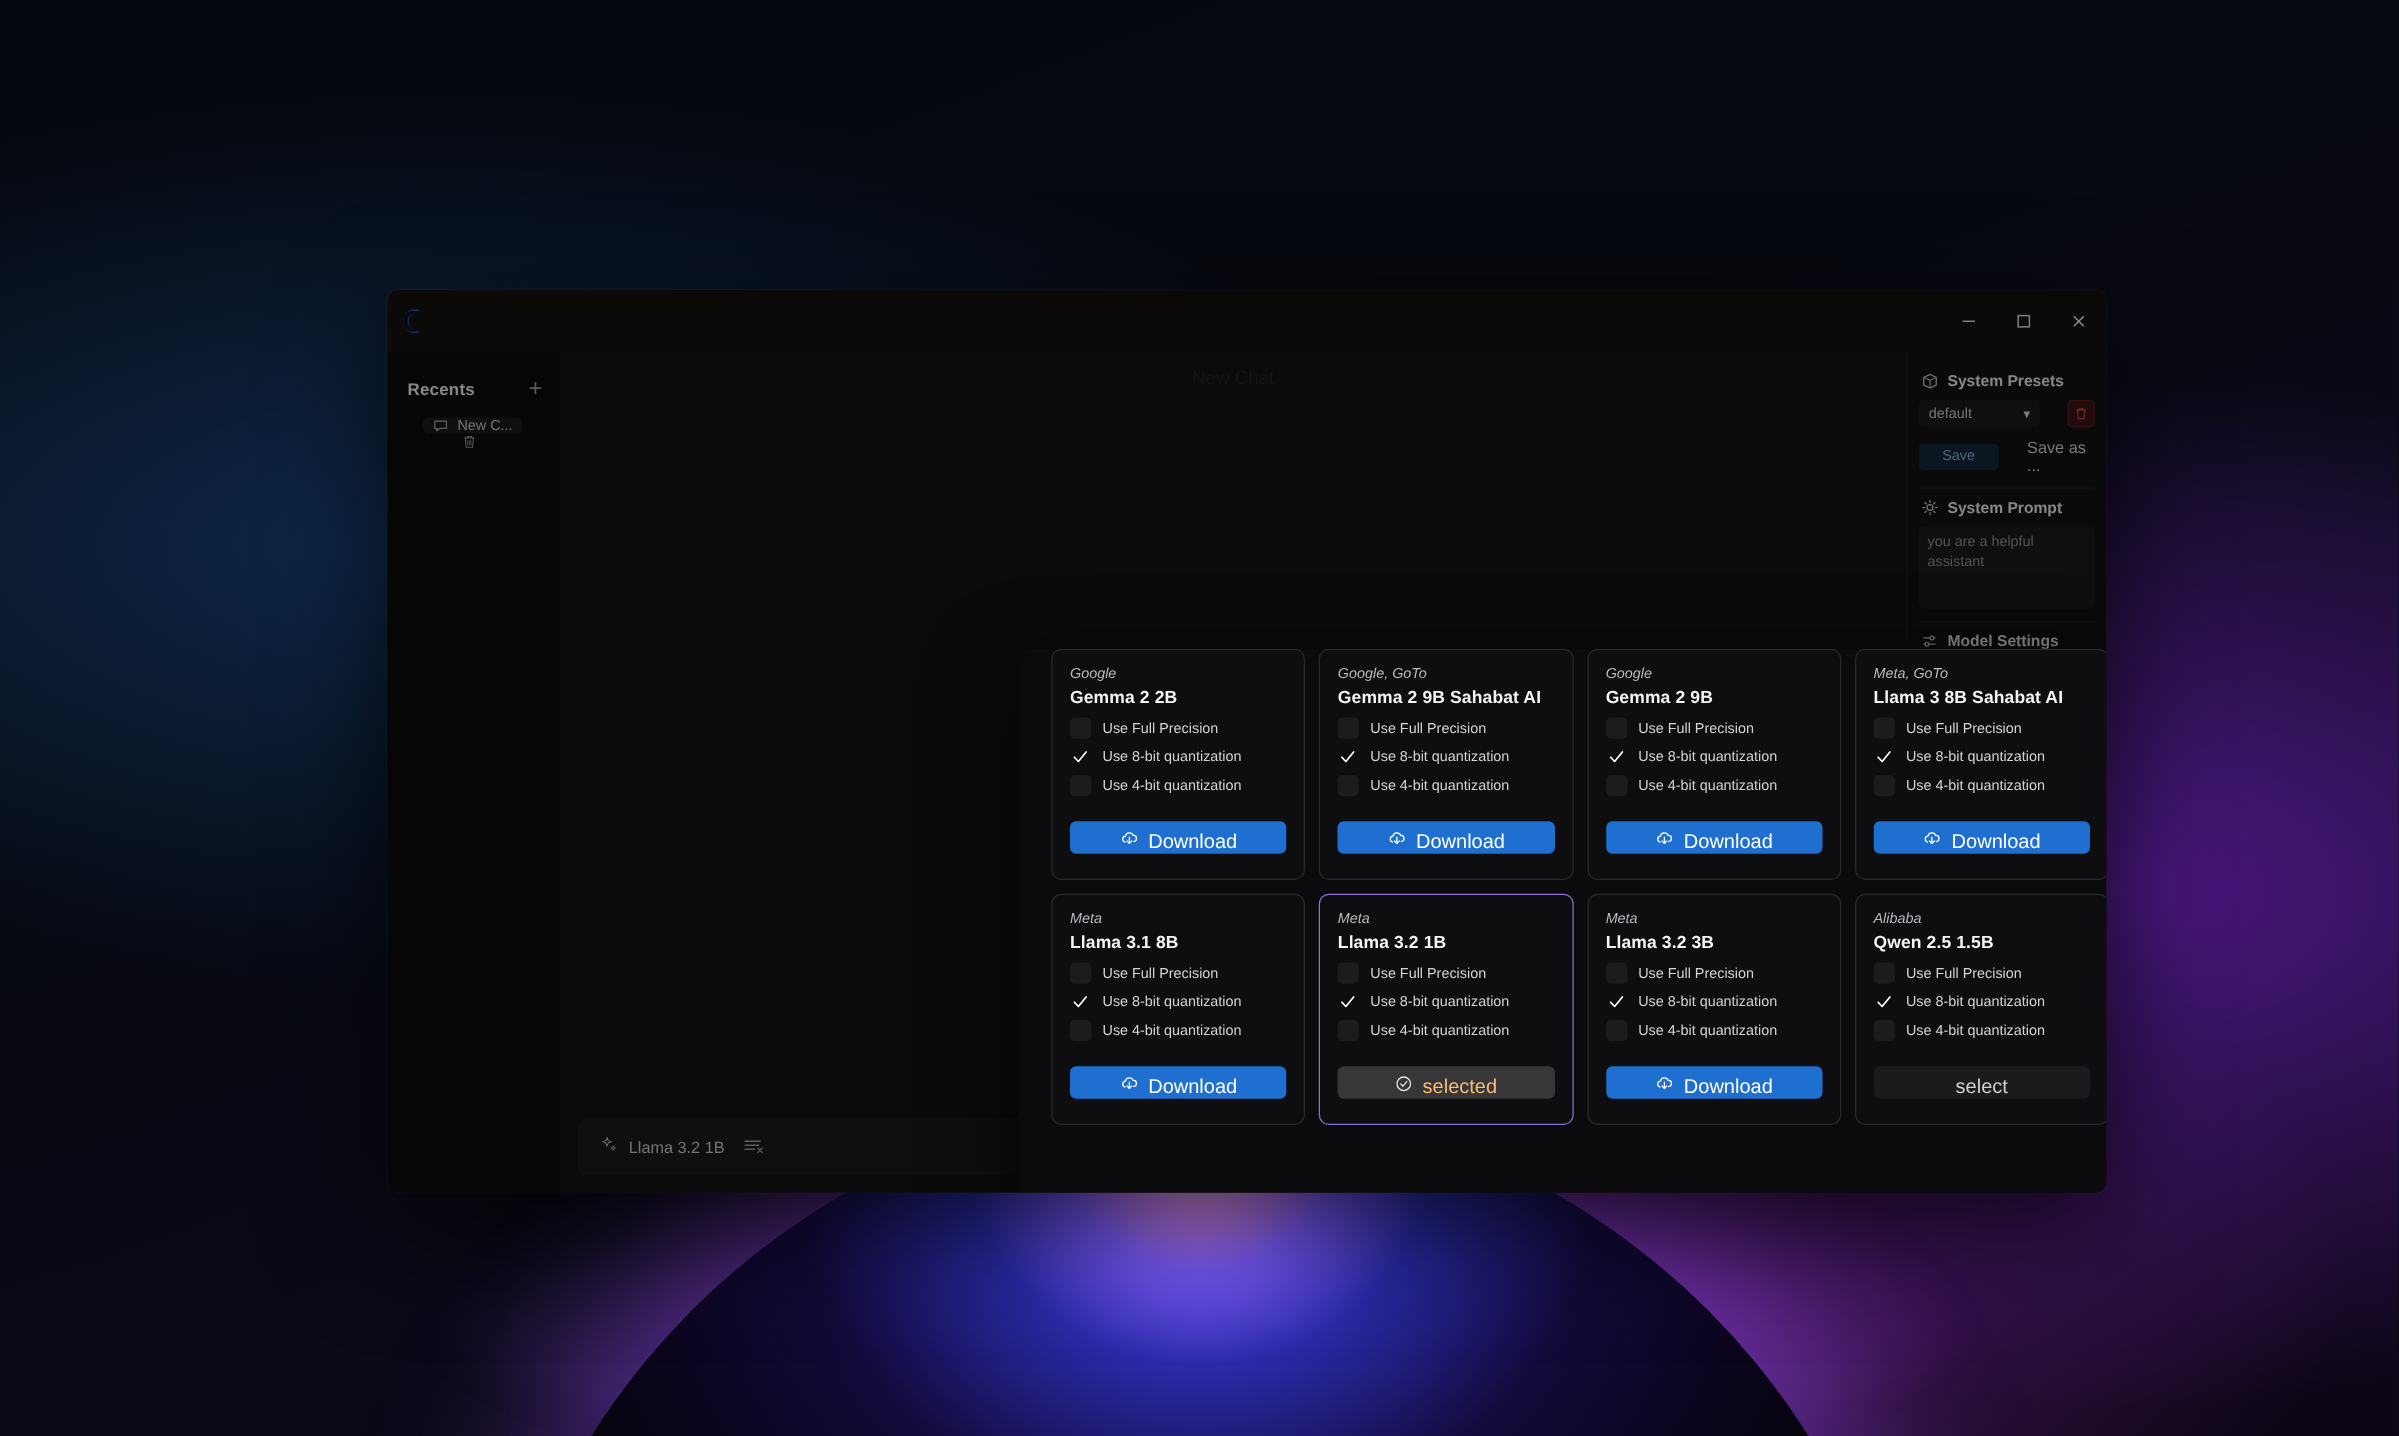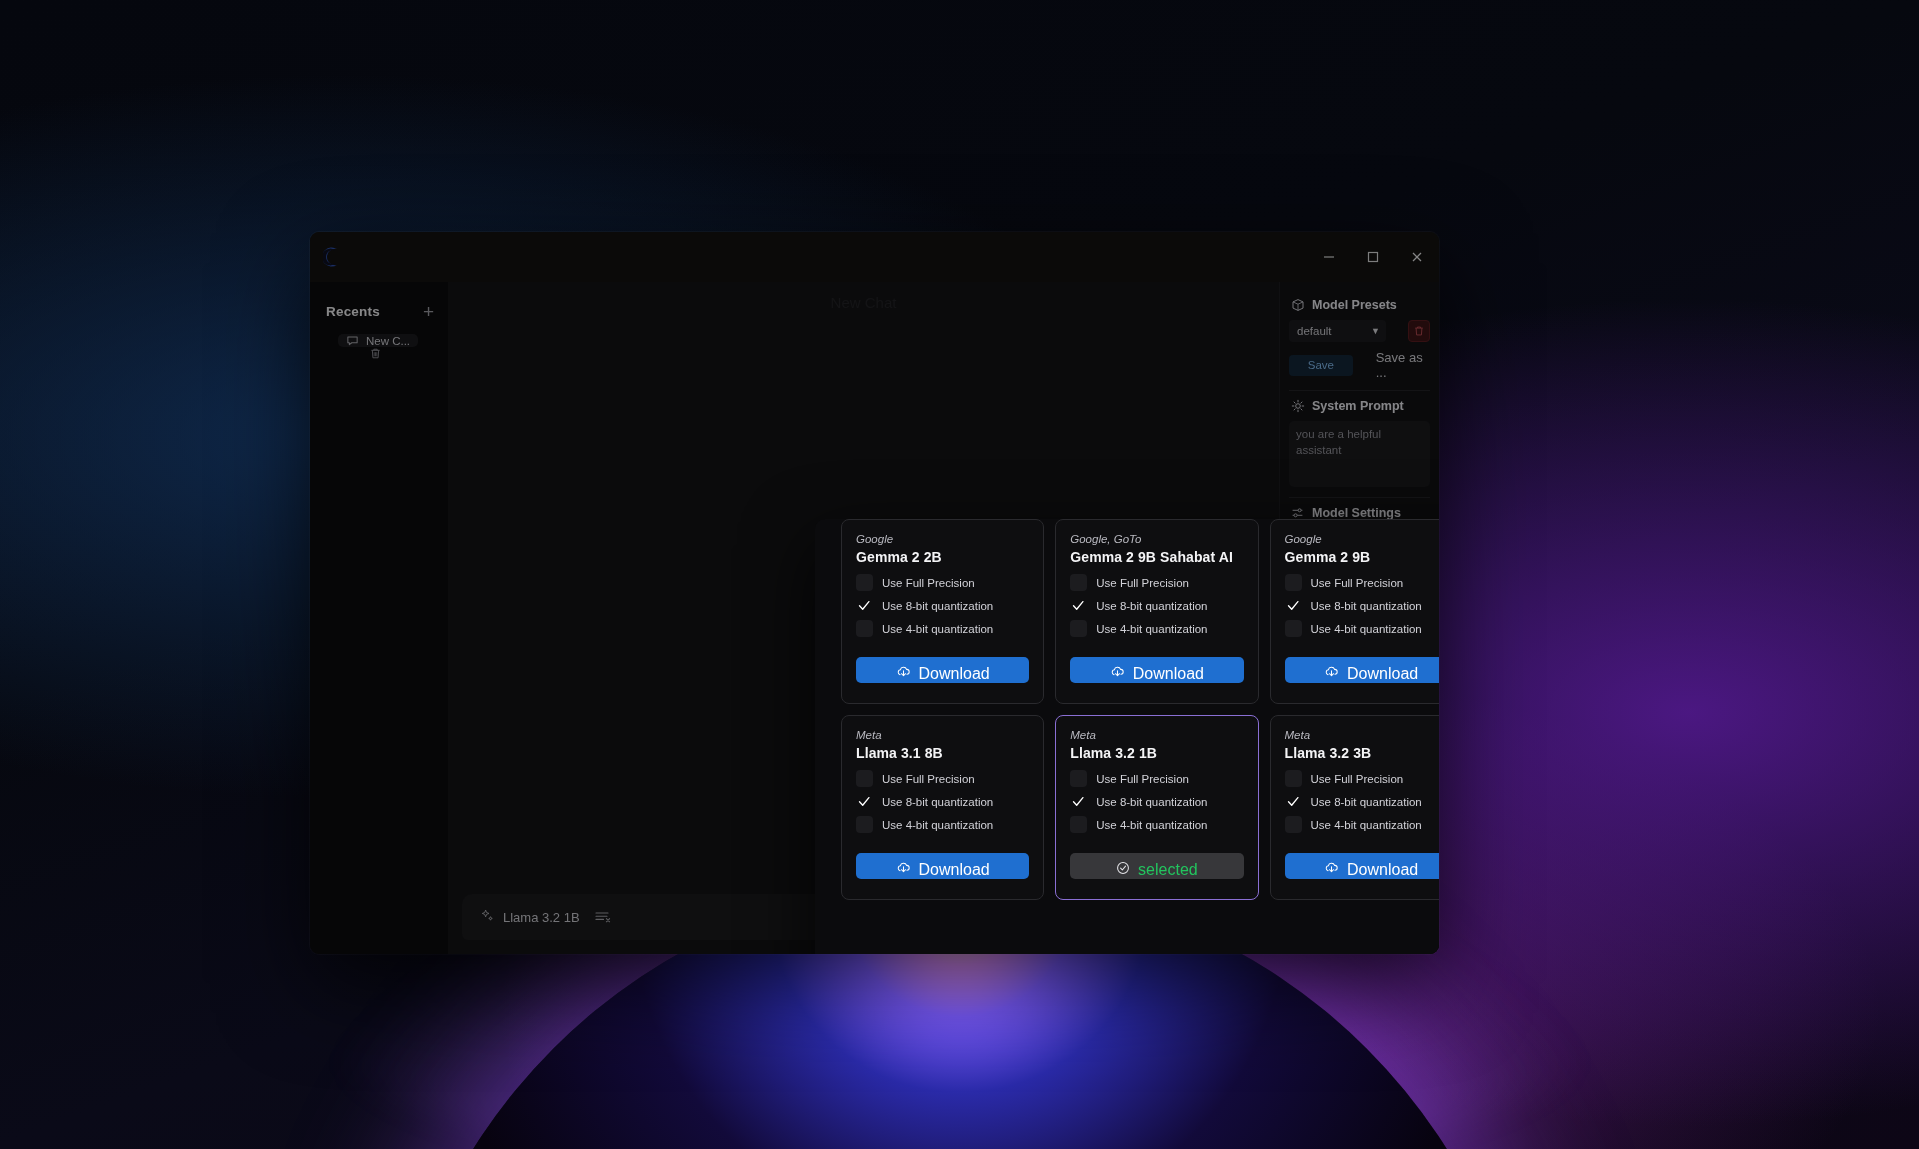--- a/index.html
+++ b/index.html
@@ -36,21 +36,21 @@
     width: 1320px; height: 340px;
     border-radius: 50%;
     background: radial-gradient(ellipse at 50% 100%, rgba(255,190,220,0.35) 0%, rgba(160,90,255,0.18) 40%, rgba(0,0,0,0) 72%);
     filter: blur(16px);
   }
 
   
   #app-window {
     position: absolute;
     left: 310px; top: 232px;
-    width: 1129px; height: 722px;
+    width: 1375px; height: 722px;
     background: #0d0d0f;
     border-radius: 9px;
     box-shadow: 0 30px 90px rgba(0,0,0,0.75), 0 0 0 1px rgba(255,255,255,0.04);
     overflow: hidden;
     display: flex;
     flex-direction: column;
   }
 
   
   #titlebar {
@@ -264,21 +264,21 @@
   .cb.checked { background: transparent; }
   .cb.checked svg { display: block; }
   .opt-label { color: #d2d2d8; font-size: 11.5px; }
   .card-spacer { flex: 1; min-height: 10px; }
   .card-action {
     height: 26px; border-radius: 5px;
     display: flex; align-items: flex-end; justify-content: center; gap: 8px;
     font-size: 16px;
   }
   .card-action.download { background: #1f6fd0; color: #ffffff; }
-  .card-action.selected-state { background: #37373a; color: #22c55e; }
+  .card-action.selected-state { background: #37373a; color: #fdba74; }
   .card-action.select-state { background: #1b1b1e; color: #cfcfd5; }
 
   .nowrap { white-space: nowrap; }
 </style>
 </head>
 <body>
 
 <div id="wallpaper"></div>
 <div id="planet-glow"></div>
 <div id="planet"></div>
@@ -363,21 +363,21 @@
 
     <div id="right-panel">
 
       <div class="panel-head">
         <span class="ico">
           <svg width="14" height="14" viewBox="0 0 14 14">
             <path d="M7 1.6l5 2.3v6.2L7 12.4 2 10.1V3.9z" fill="none" stroke="#c8c8cf" stroke-width="1"></path>
             <path d="M2 3.9l5 2.3 5-2.3M7 6.2v6.2" fill="none" stroke="#c8c8cf" stroke-width=".85"></path>
           </svg>
         </span>
-        <span>Model Presets</span>
+        <span>System Presets</span>
       </div>
 
       <div class="preset-row">
         <div id="preset-select">
           <span>default</span>
           <span id="preset-caret">▼</span>
         </div>
         <div id="preset-delete">
           <svg width="12" height="12" viewBox="0 0 14 14">
             <path d="M2.6 3.6h8.8M5.2 3.6V2.4h3.6v1.2M3.6 3.6l.6 8h5.6l.6-8" fill="none" stroke="#c05055" stroke-width="1"></path>

